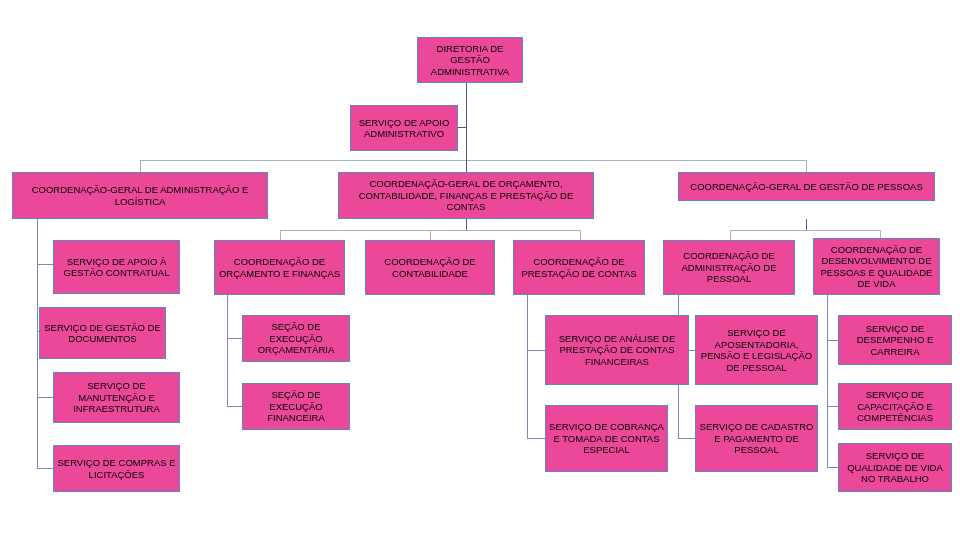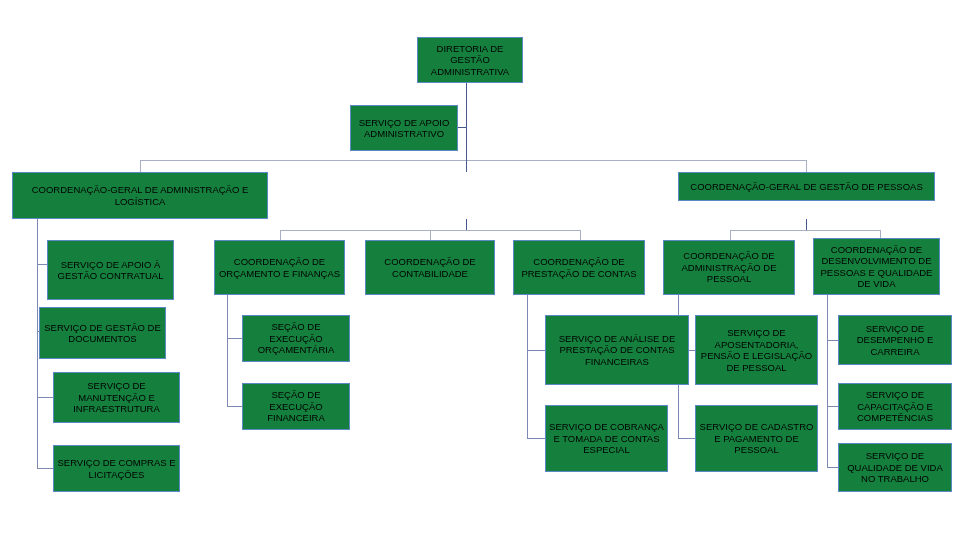--- a/index.html
+++ b/index.html
@@ -4,21 +4,21 @@
 <style>
   html,body{margin:0;padding:0;}
   body{
     width:960px;height:540px;position:relative;overflow:hidden;
     background:#ffffff;
     font-family:"Liberation Sans","DejaVu Sans",sans-serif;
   }
   .canvas{position:absolute;left:0;top:0;width:960px;height:540px;}
   .node{
     position:absolute;
-    background:#15803d;
+    background:#ec4899;
     border:1px solid #5c88c4;
     box-sizing:border-box;
     display:flex;align-items:center;justify-content:center;
     text-align:center;
     color:#000000;
     font-size:9.5px;
     line-height:11.5px;
     padding:1px 2px;
   }
   .node .lbl{display:block;width:100%;}
@@ -78,25 +78,28 @@
     <span class="lbl">DIRETORIA DE GESTÃO ADMINISTRATIVA</span>
   </div>
 
   <div class="node" style="left:350px;top:105px;width:108px;height:46px">
     <span class="lbl">SERVIÇO DE APOIO ADMINISTRATIVO</span>
   </div>
 
   <div class="node" style="left:12px;top:172px;width:256px;height:47px">
     <span class="lbl">COORDENAÇÃO-GERAL DE ADMINISTRAÇÃO E LOGÍSTICA</span>
   </div>
+  <div class="node" style="left:338px;top:172px;width:256px;height:47px">
+    <span class="lbl">COORDENAÇÃO-GERAL DE ORÇAMENTO, CONTABILIDADE, FINANÇAS E PRESTAÇÃO DE CONTAS</span>
+  </div>
   <div class="node" style="left:678px;top:172px;width:257px;height:29px">
     <span class="lbl">COORDENAÇÃO-GERAL DE GESTÃO DE PESSOAS</span>
   </div>
 
-  <div class="node" style="left:47px;top:240px;width:127px;height:60px">
+  <div class="node" style="left:53px;top:240px;width:127px;height:54px">
     <span class="lbl">SERVIÇO DE APOIO À GESTÃO CONTRATUAL</span>
   </div>
   <div class="node" style="left:39px;top:307px;width:127px;height:52px">
     <span class="lbl">SERVIÇO DE GESTÃO DE DOCUMENTOS</span>
   </div>
   <div class="node" style="left:53px;top:372px;width:127px;height:51px">
     <span class="lbl">SERVIÇO DE MANUTENÇÃO E INFRAESTRUTURA</span>
   </div>
   <div class="node" style="left:53px;top:445px;width:127px;height:47px">
     <span class="lbl">SERVIÇO DE COMPRAS E LICITAÇÕES</span>

